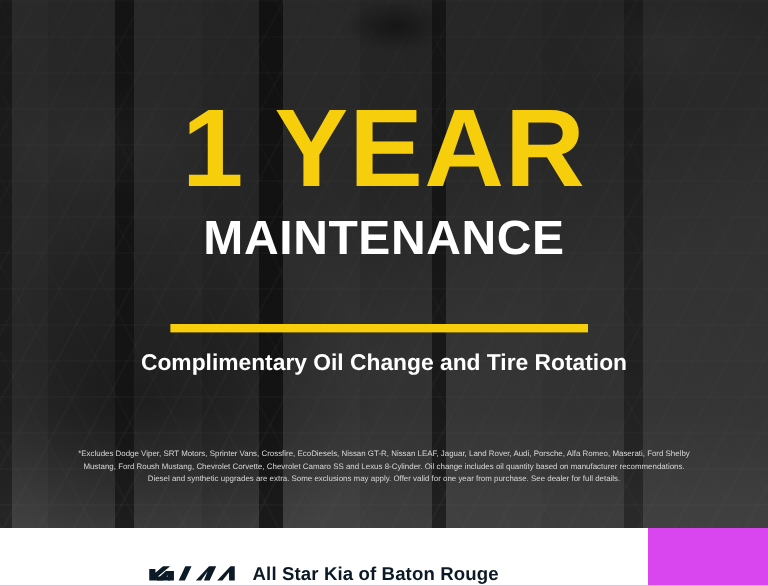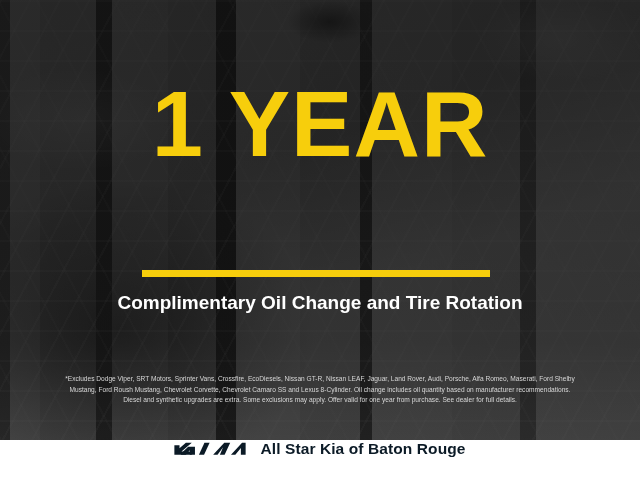--- a/index.html
+++ b/index.html
@@ -143,25 +143,25 @@
     font-weight: normal;
     text-align: center;
   }
   .disclaimer span { display: block; }
 
   
   .footer {
     position: absolute;
     left: 0;
     top: 440px;
-    width: 640px;
+    width: 540px;
     height: 48px;
     background: #ffffff;
     display: flex;
-    align-items: flex-start;
+    align-items: flex-end;
     justify-content: center;
     gap: 14px;
   }
 
   .kia-logo {
     display: block;
     width: 72px;
     height: 19px;
   }
 
@@ -180,20 +180,21 @@
 
   <div class="hero">
     <div class="photo"></div>
     <div class="scrim"></div>
 
     <div class="hero-content">
 
       <div class="headline-year">1 YEAR</div>
 
       <div class="headline-sub">
+        <span class="line2">MAINTENANCE</span>
       </div>
 
       <div class="divider"></div>
 
       <div class="offer">
         <span class="line1">Complimentary Oil Change and Tire Rotation</span>
       </div>
 
       <div class="disclaimer">
         <span>*Excludes Dodge Viper, SRT Motors, Sprinter Vans, Crossfire, EcoDiesels, Nissan GT-R, Nissan LEAF, Jaguar, Land Rover, Audi, Porsche, Alfa Romeo, Maserati, Ford Shelby</span>

